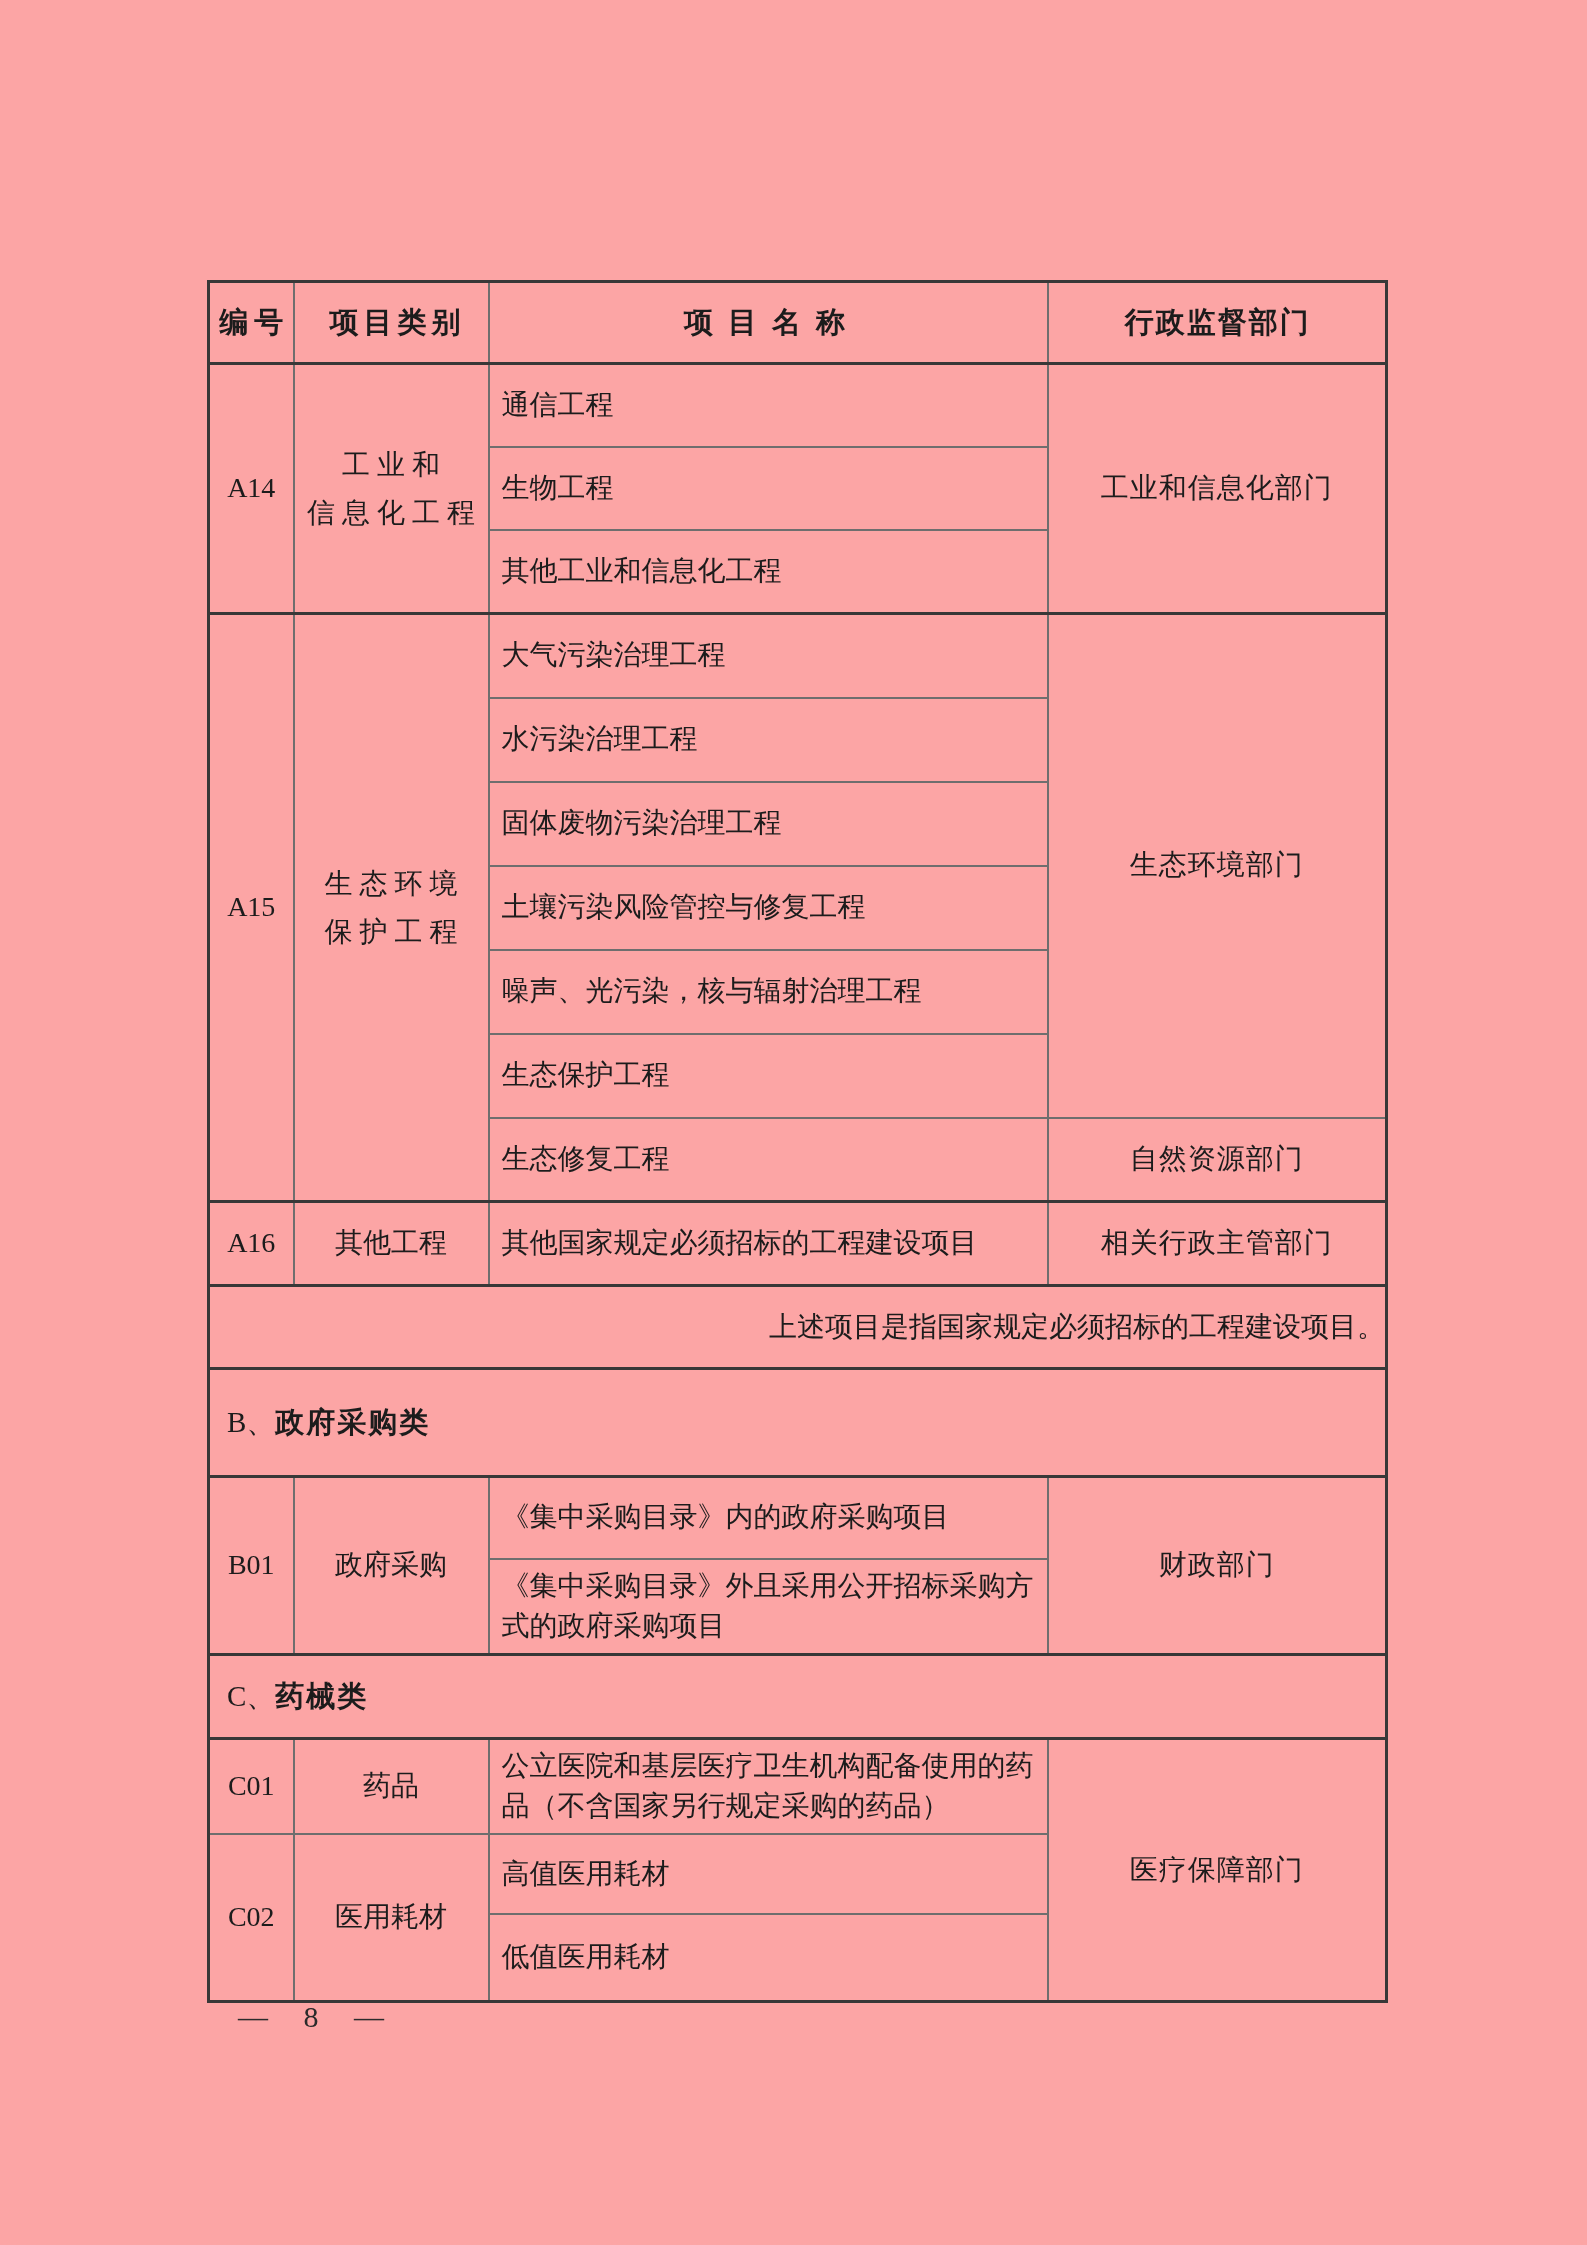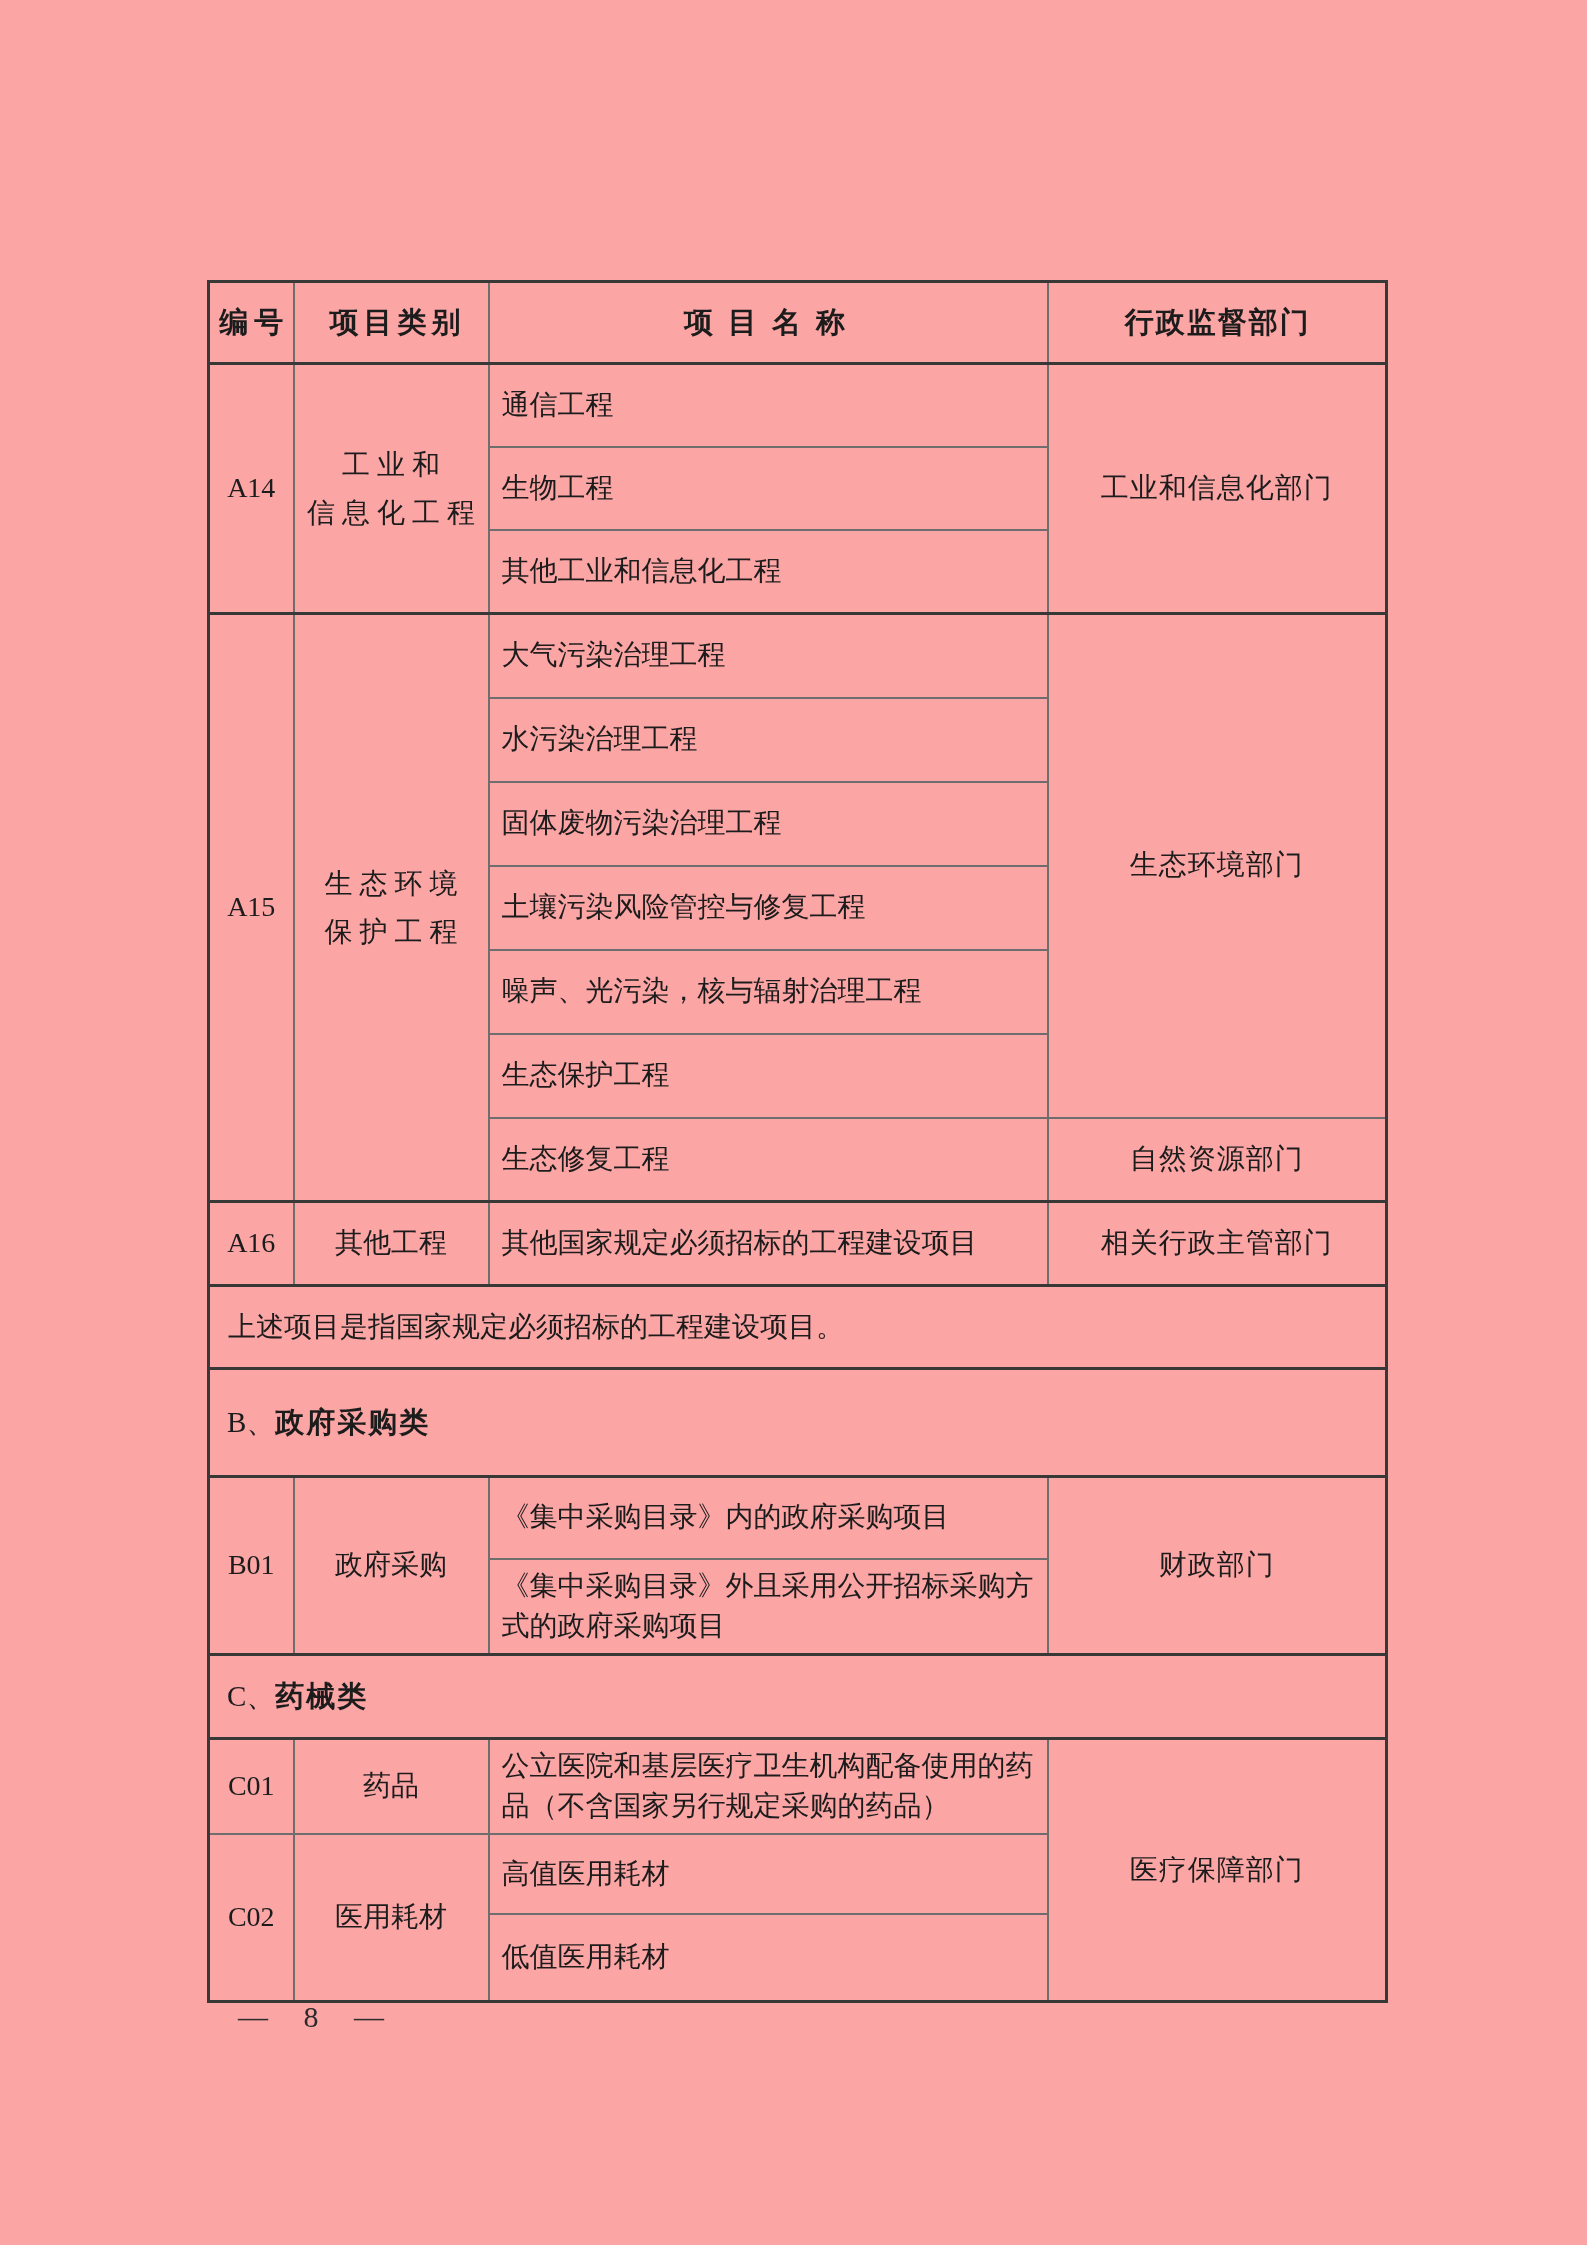--- a/index.html
+++ b/index.html
@@ -48,21 +48,21 @@
   
   tr.h80{height:80px;} tr.h82{height:82px;} tr.h83{height:83px;}
   tr.h84{height:84px;} tr.h85{height:108px;} tr.h86{height:86px;}
   tr.h88{height:88px;}
   
   td.c-code{text-align:center;margin-left:12px;}
   td.c-cat{text-align:center;}
   td.c-cat.spread{letter-spacing:7px;padding-left:7px;line-height:1.7;}
   td.c-name{text-align:left;padding:6px 12px 6px 12px;}
   td.c-dept{text-align:center;letter-spacing:1px;}
-  td.c-note{text-align:left;padding-left:18px;}
+  td.c-note{text-align:right;padding-left:18px;}
   td.c-section{text-align:left;padding-left:17px;}
   .section-label{
     font-family:"Liberation Sans","DejaVu Sans",sans-serif;
     font-weight:bold;
     font-size:29px;
     letter-spacing:2px;
   }
   .section-prefix{font-size:29px;}
   
   .bb3{border-bottom:3px solid var(--line-dark) !important;}

